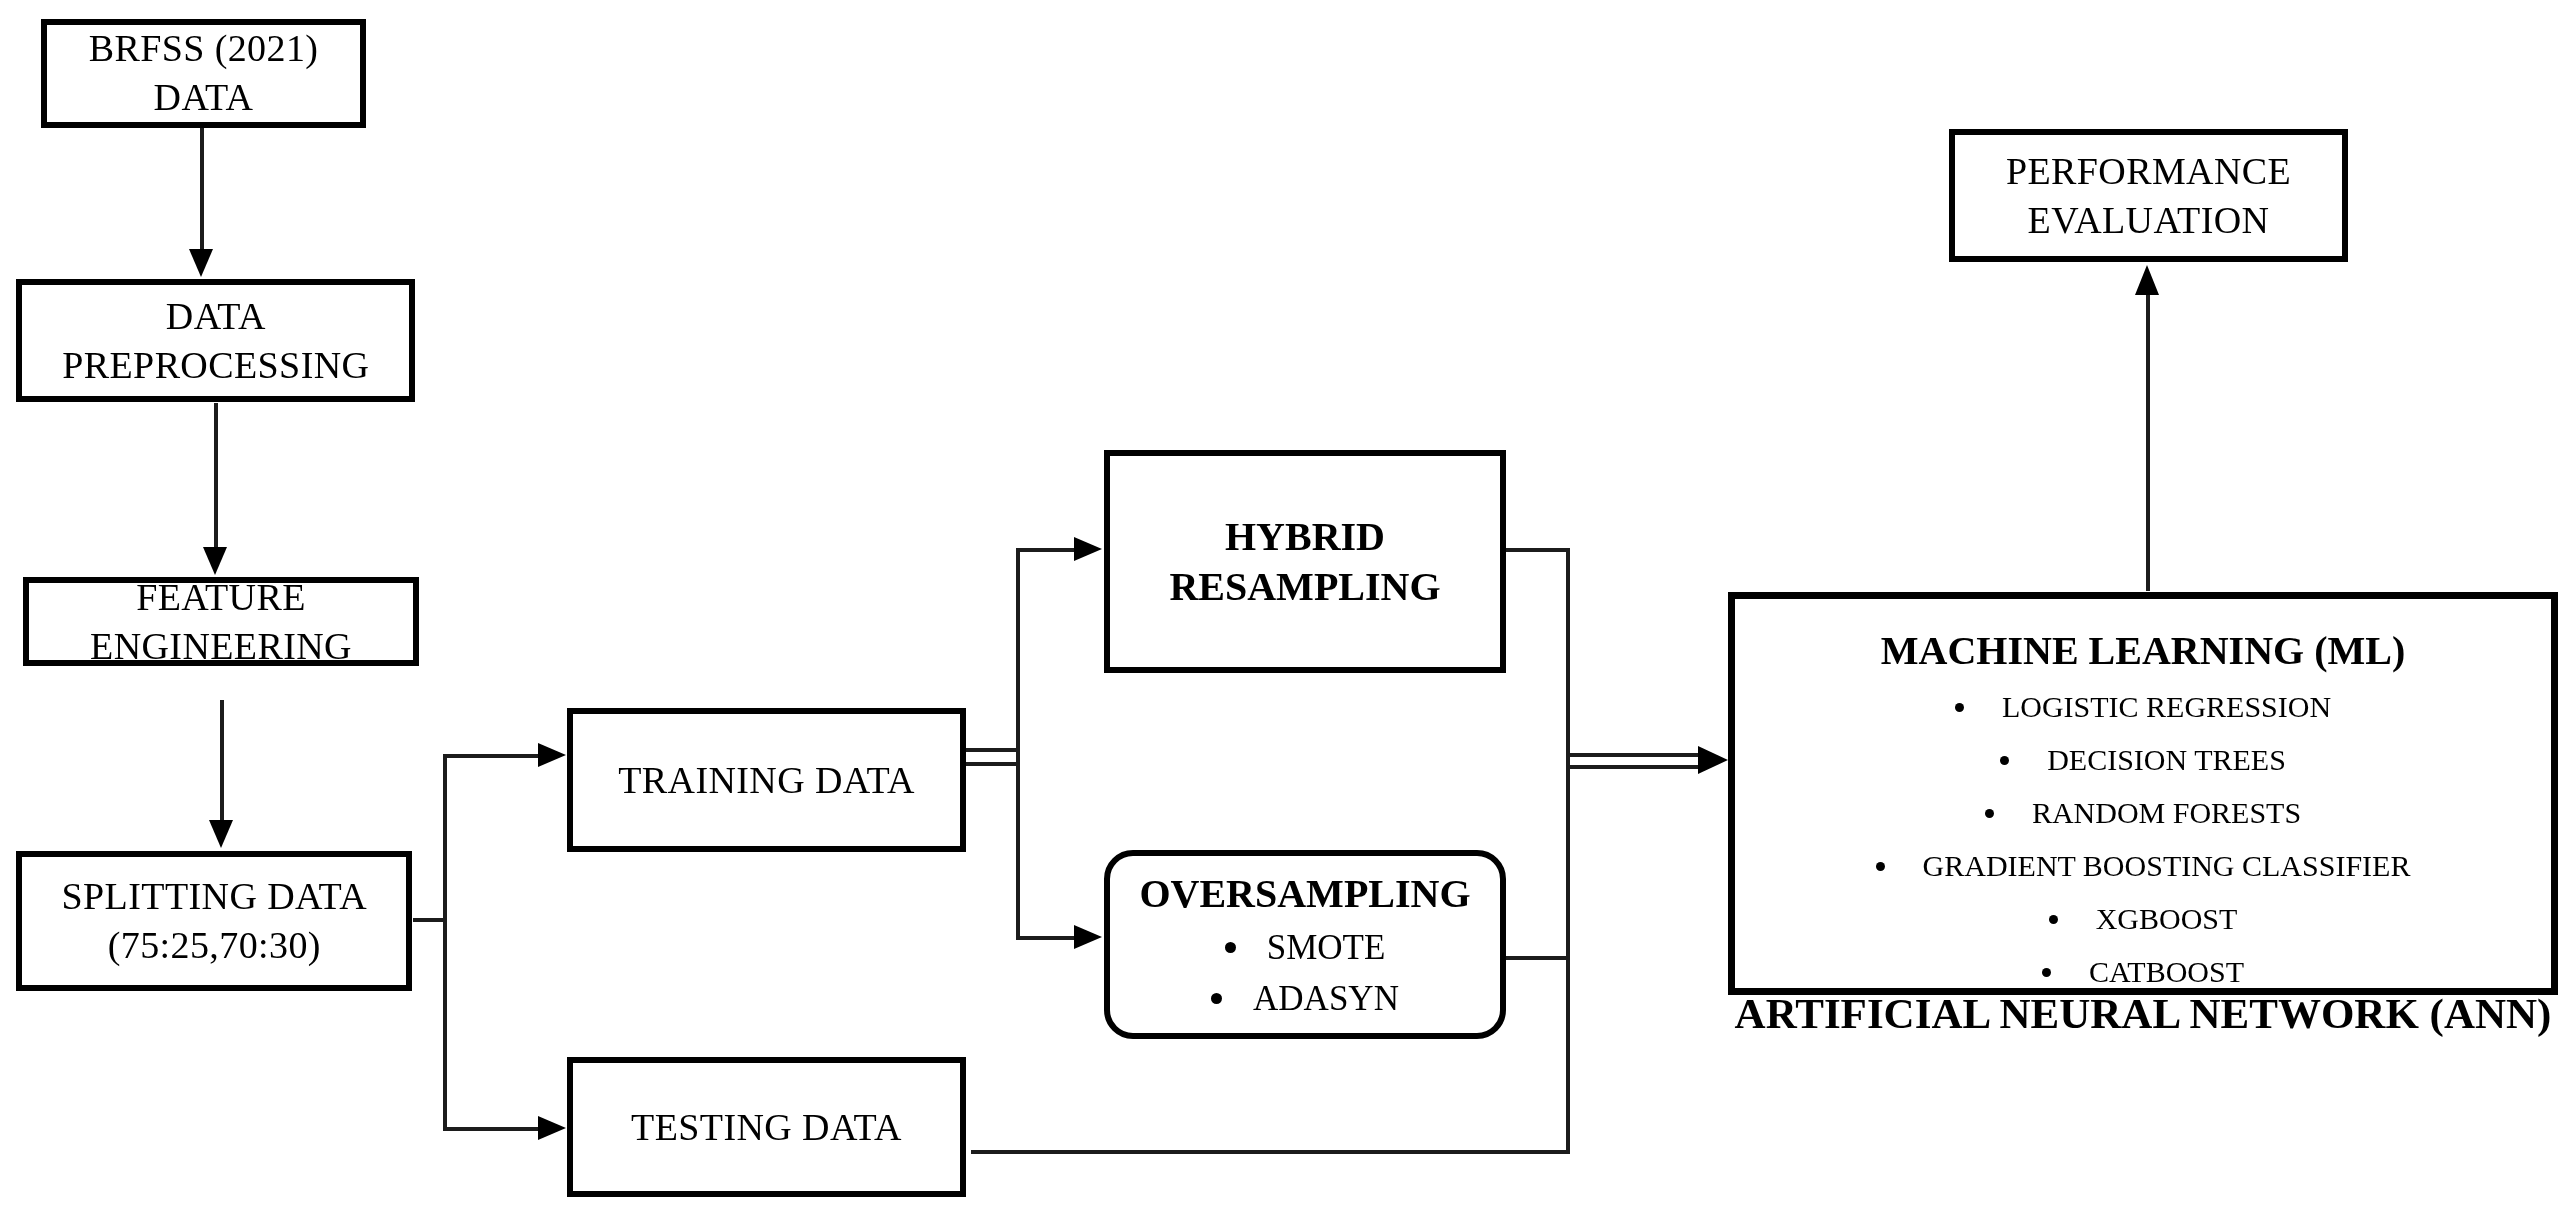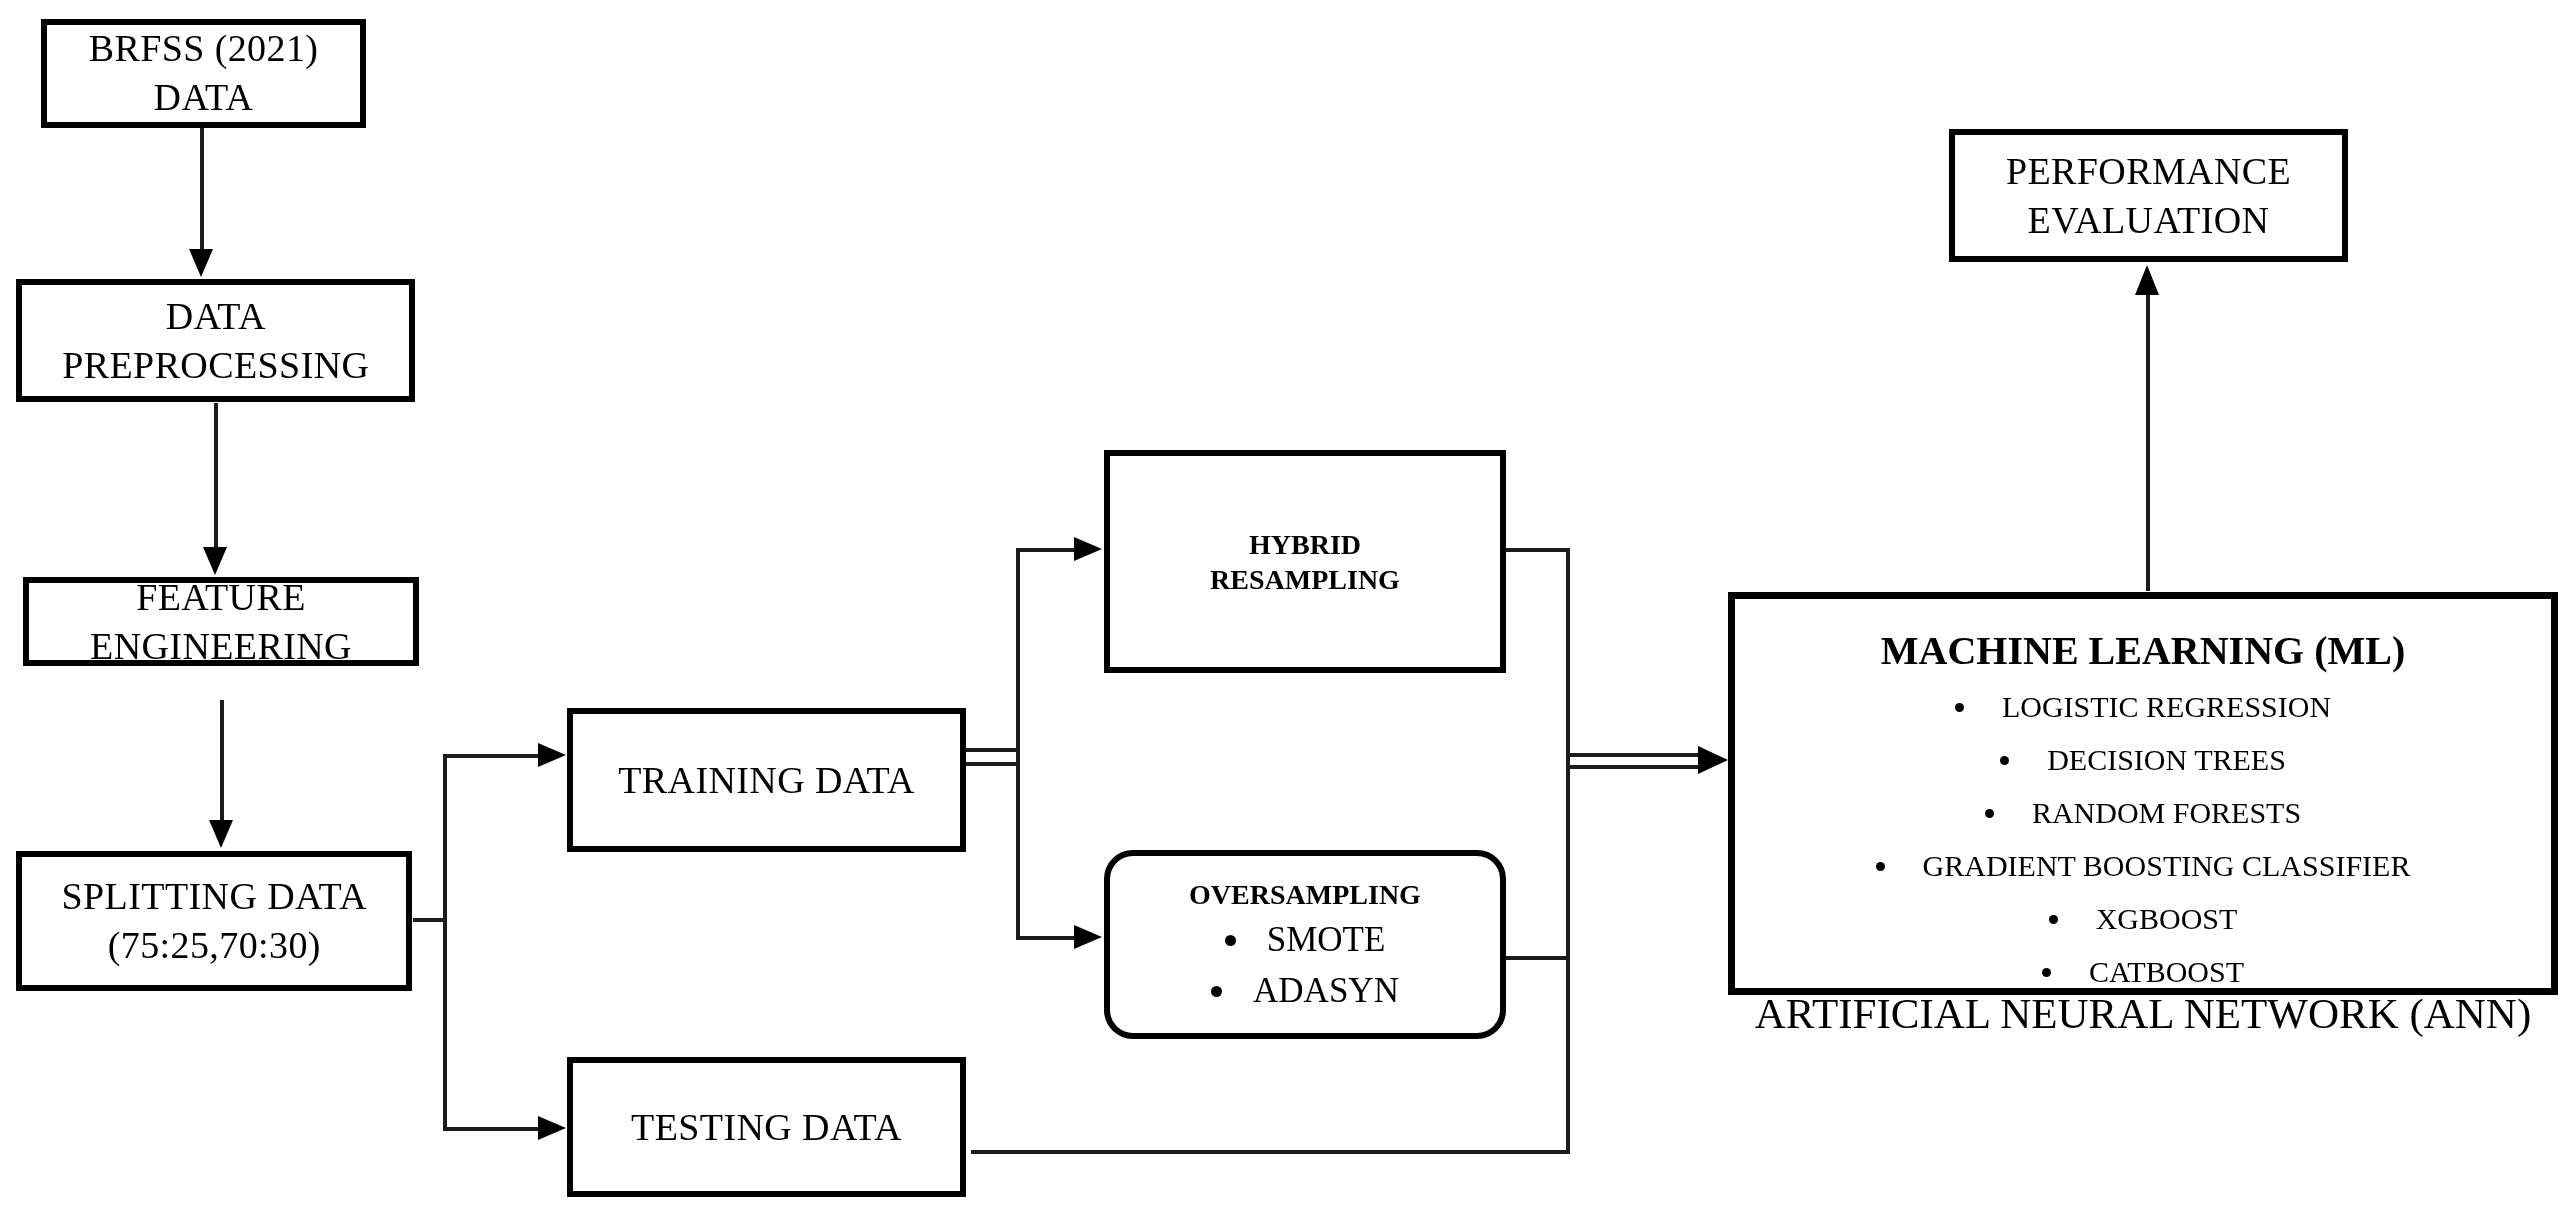--- a/index.html
+++ b/index.html
@@ -30,21 +30,21 @@
     text-align: center;
   }
   .label {
     font-size: 38px;
     line-height: 1.28;
     letter-spacing: 0.4px;
     white-space: nowrap;
   }
   .bold-title {
     font-weight: bold;
-    font-size: 28px;
+    font-size: 40px;
     line-height: 1.25;
     white-space: nowrap;
   }
   ul.bullets {
     list-style: none;
     margin: 7.4px 0 0 0;
     padding: 0;
     display: flex;
     flex-direction: column;
     align-items: center;
@@ -79,21 +79,21 @@
                       border-width: 7.4px; justify-content: space-between;
                       padding: 27px 15px 30px 15px; }
   #box-performance  { left: 1949px; top: 129px;  width: 399px;  height: 133px; }
 
   
   #box-ml .bold-title { font-size: 40px; }
   #box-ml ul.bullets { margin-top: 13.3px; gap: 17px; }
   #box-ml ul.bullets li { font-size: 30px; gap: 38px; }
   #box-ml ul.bullets .dot { width: 9px; height: 9px; }
   .ml-footer {
-    font-weight: normal;
+    font-weight: bold;
     font-size: 43px;
     line-height: 1.1;
     white-space: nowrap;
     text-align: center;
   }
 
   
   .hline, .vline { position: absolute; background: #1c1c1c; }
   .hline { height: 3.7px; }
   .vline { width: 3.7px; }

